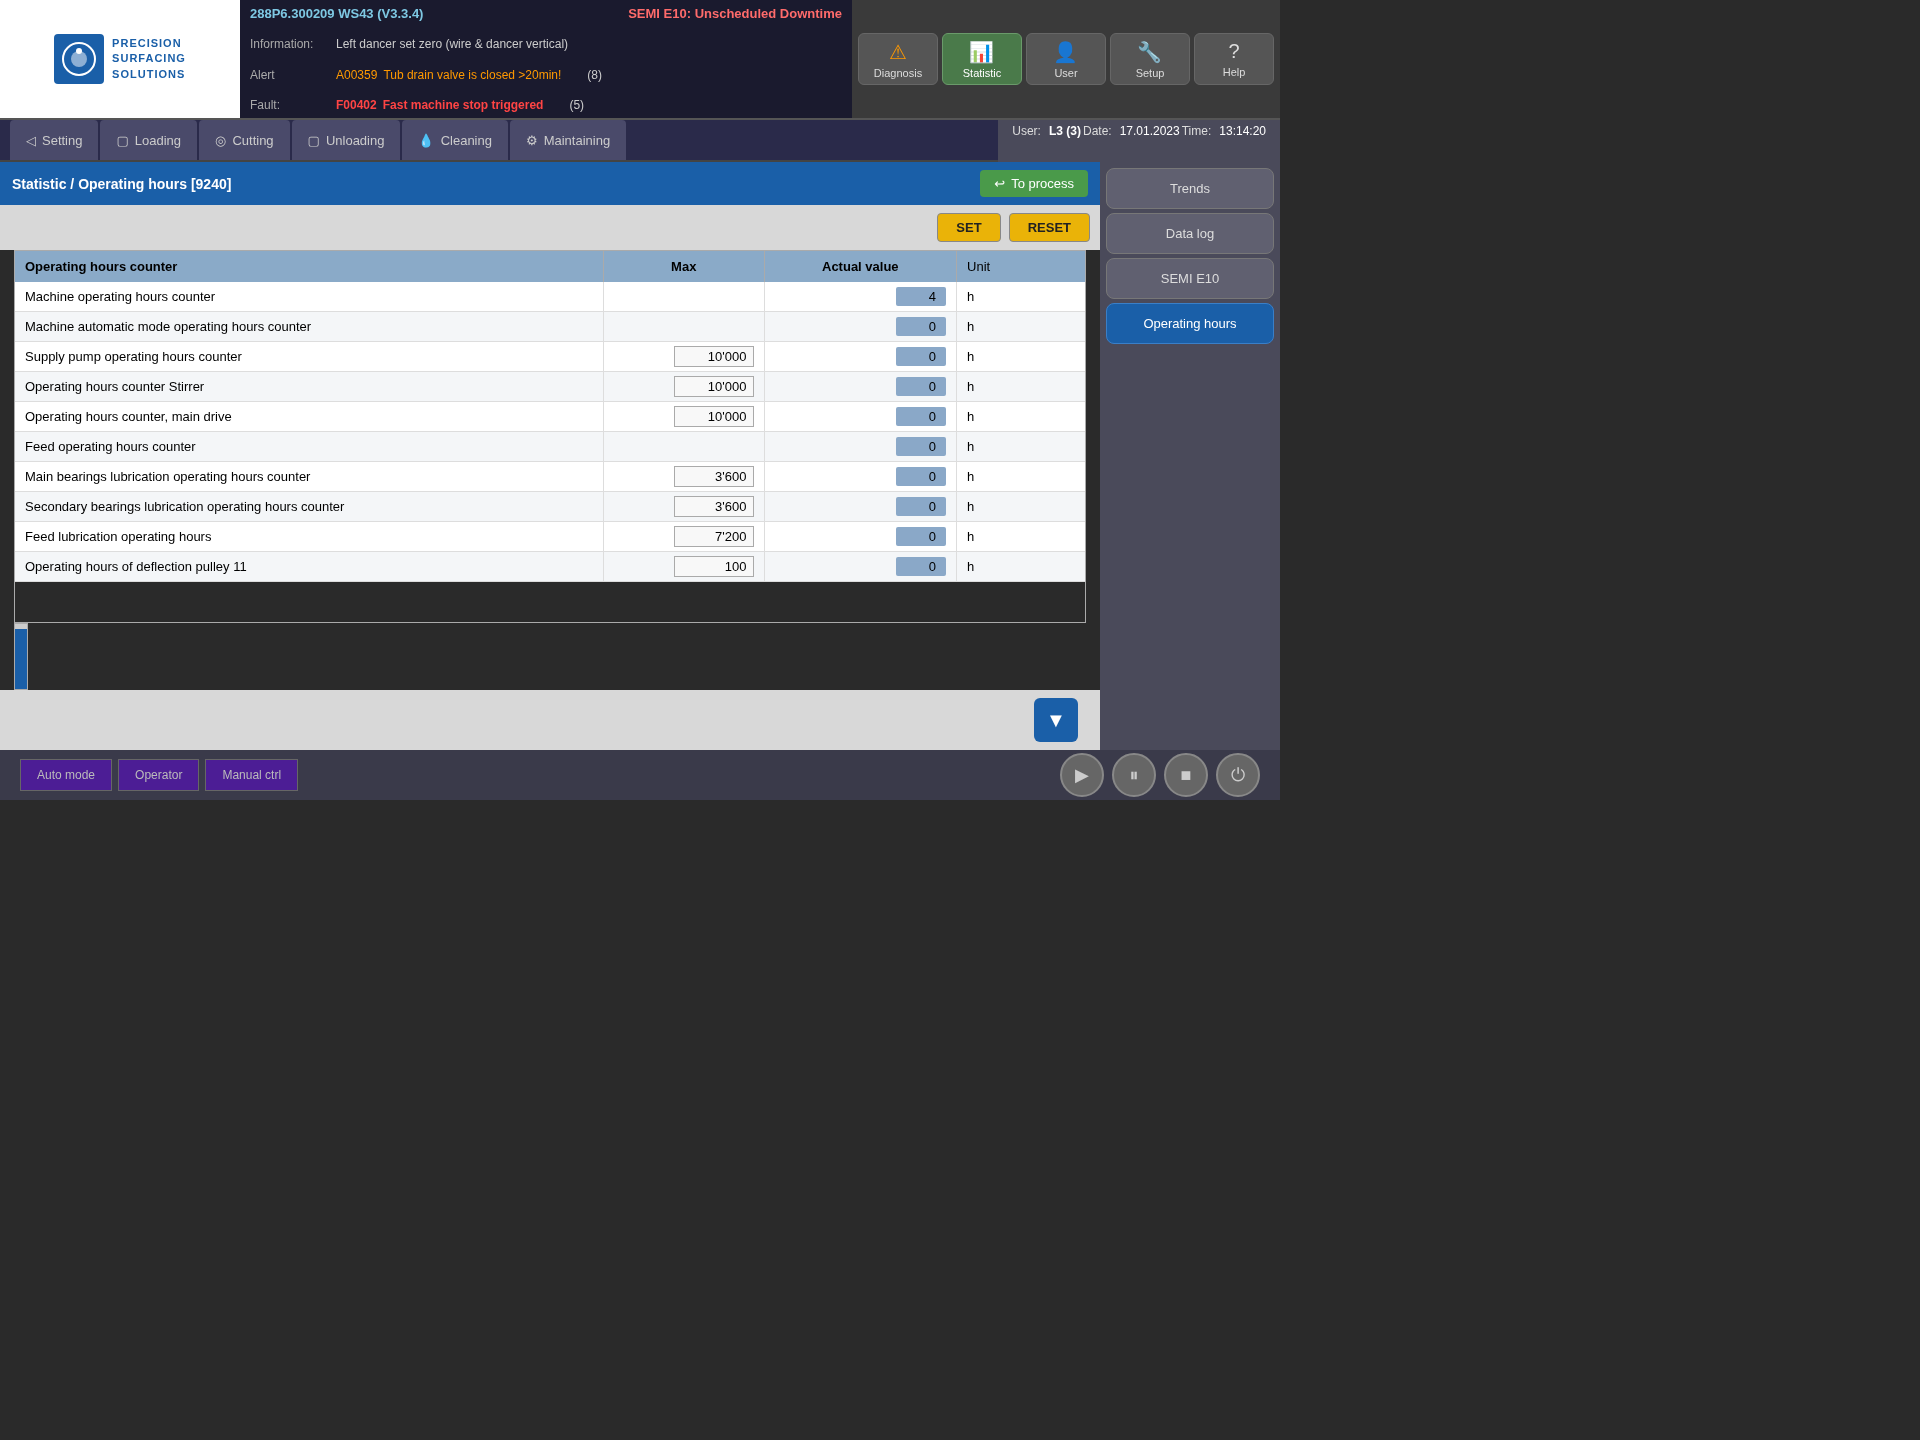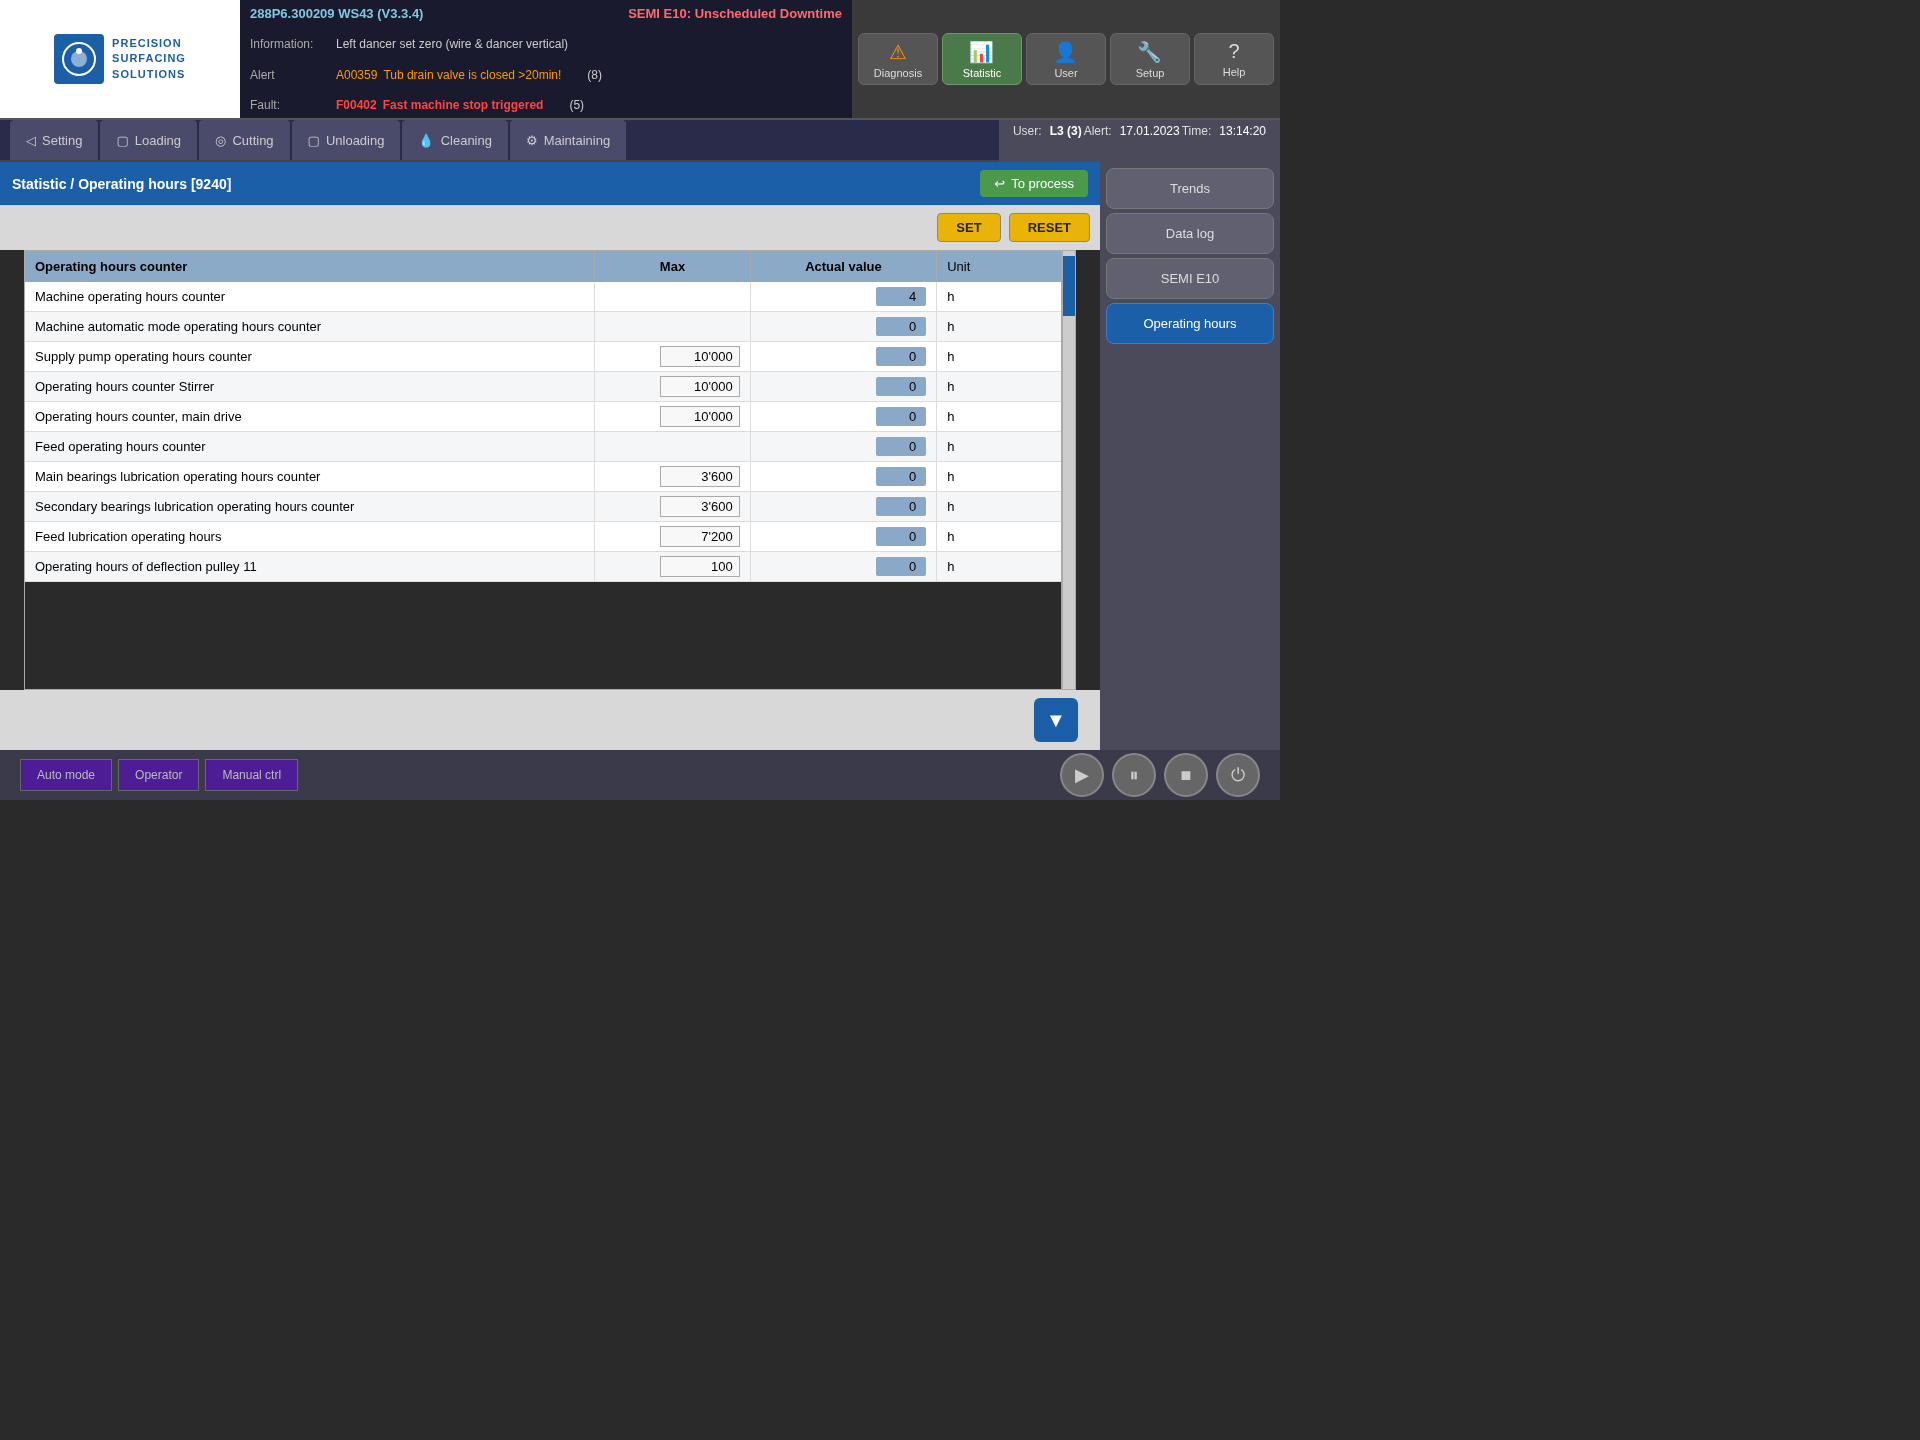--- a/index.html
+++ b/index.html
@@ -204,22 +204,23 @@
       background: #eab308;
       border-radius: 4px;
       font-size: 13px;
       font-weight: bold;
       cursor: pointer;
       color: #222;
     }
 
     .table-area {
       display: flex;
-      margin: 0 24px;
+      margin: 0 14px;
       position: relative;
+      flex-direction: column;
     }
 
     .table-container {
       flex: 1;
       overflow: hidden;
       border: 1px solid #aaa;
     }
 
     .table-scrollbar {
       width: 12px;
@@ -432,21 +433,21 @@
         <span>⚙</span>
         <span>Maintaining</span>
       </div>
     </div>
     <div style="background:#4a4a5a; padding:4px 14px; display:flex; flex-direction:row; justify-content:center; gap:2px; min-width:200px;">
       <div style="display:flex; gap:8px; font-size:12px; color:#ddd;">
         <span>User:</span>
         <span style="color:#fff; font-weight:bold;">L3 (3)</span>
       </div>
       <div style="display:flex; gap:8px; font-size:12px; color:#ddd;">
-        <span>Alert:</span>
+        <span>Date:</span>
         <span style="color:#fff;">17.01.2023</span>
       </div>
       <div style="display:flex; gap:8px; font-size:12px; color:#ddd;">
         <span>Time:</span>
         <span style="color:#fff;">13:14:20</span>
       </div>
     </div>
   </div>
 
   <div style="display:flex; flex:1; overflow:hidden;">

